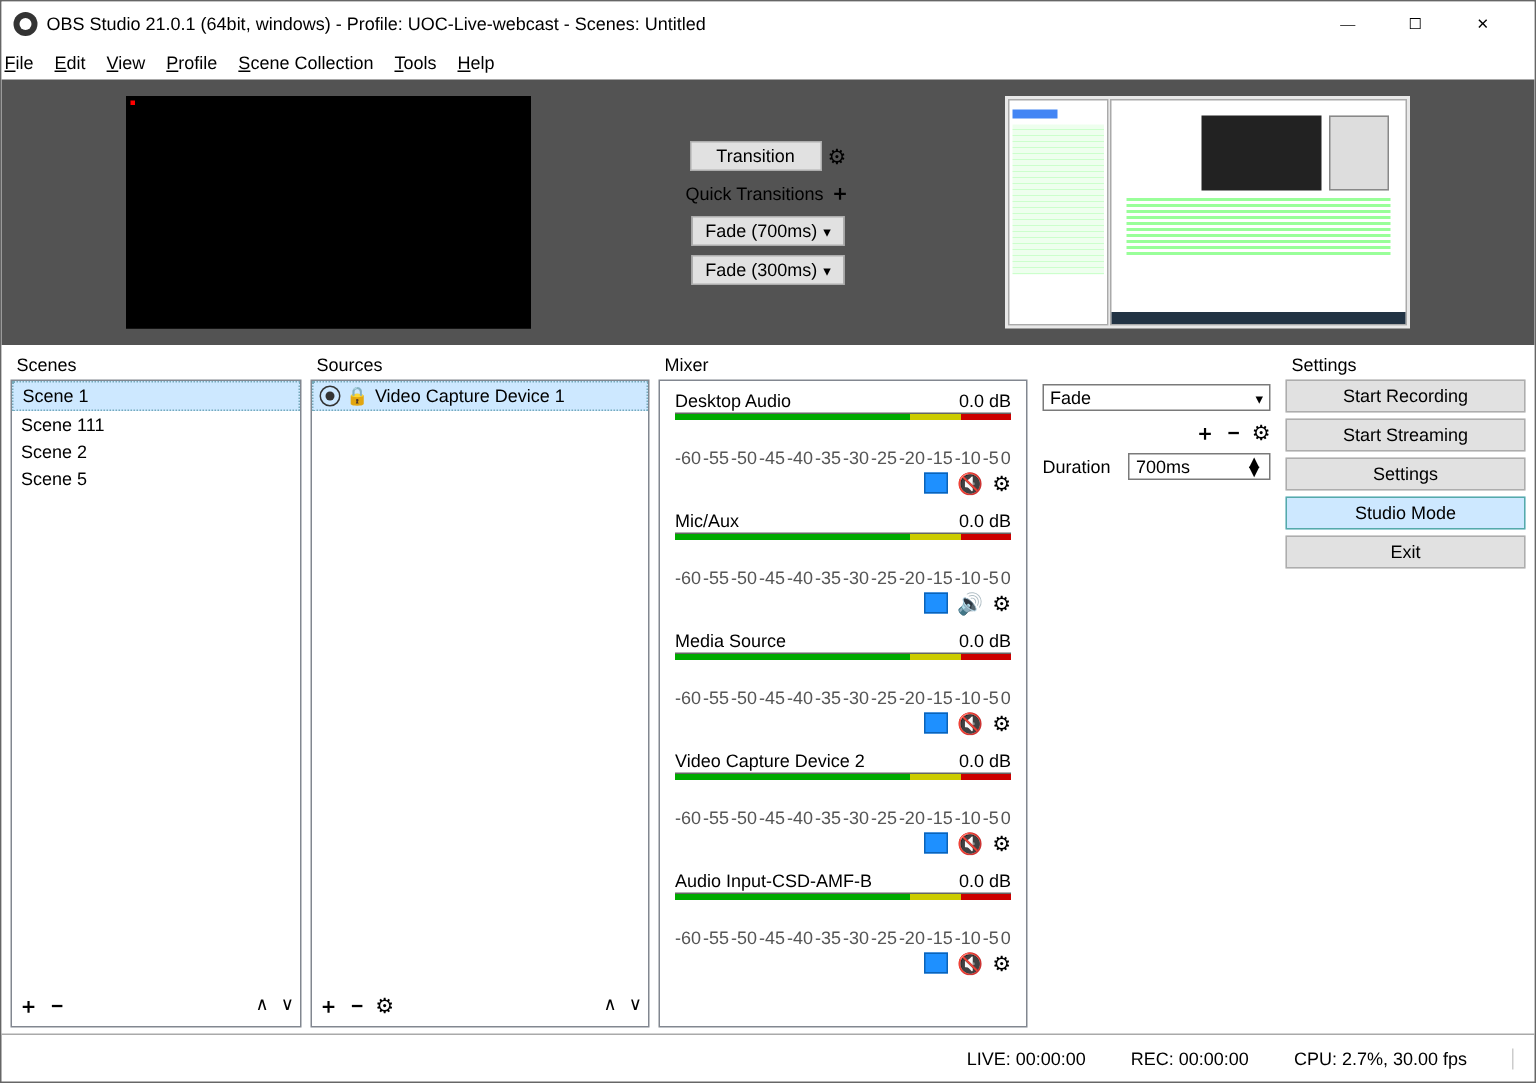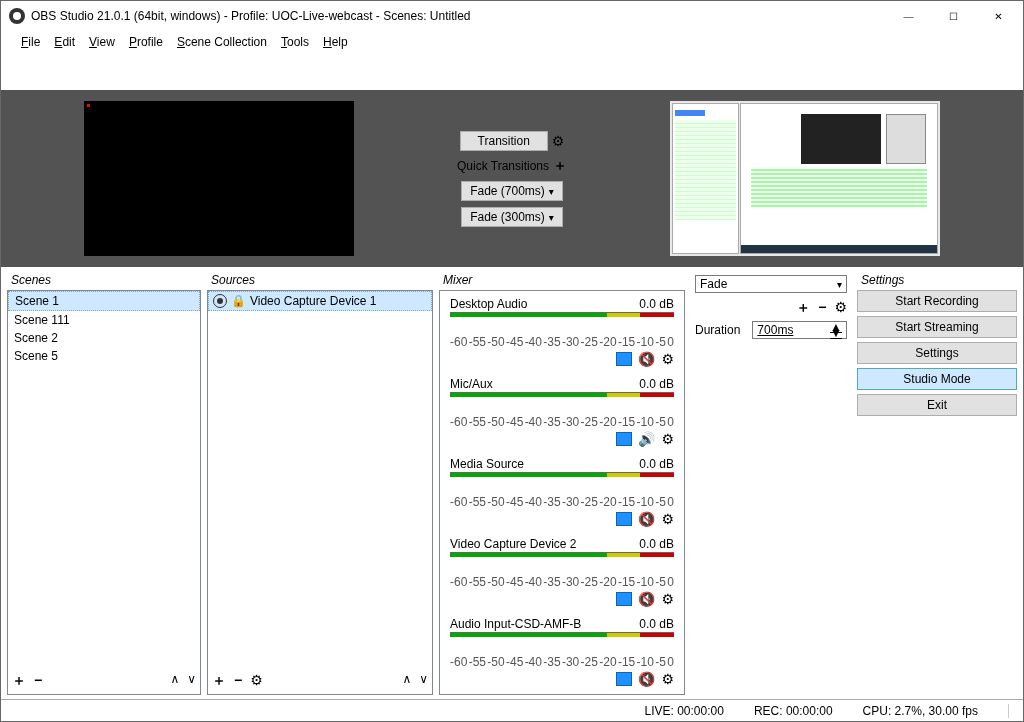--- a/index.html
+++ b/index.html
@@ -1,44 +1,44 @@
 <!DOCTYPE html>
 <html><head>
 <meta charset="utf-8">
 <style>
 * { box-sizing: border-box; margin: 0; padding: 0; font-family: "Segoe UI", Tahoma, sans-serif; font-size: 12px; }
 body { background: #fff; width: 1024px; height: 722px; overflow: hidden; display: flex; flex-direction: column; border:1px solid #666;}
-.titlebar { height: 30px; display: flex; align-items: center; padding: 0 2px 0 8px; background: #fff; }
+.titlebar { height: 30px; display: flex; align-items: center; padding: 0 12px 0 8px; background: #fff; }
 .titlebar .logo { width: 16px; height: 16px; border-radius: 50%; background: #333; margin-right: 6px; position:relative;}
 .titlebar .logo::after{content:"";position:absolute;width:8px;height:8px;border-radius:50%;background:#fff;top:4px;left:4px;}
 .titlebar .title { flex: 1; color: #000; font-size:12px;}
 .titlebar .winbtn { width: 45px; height: 30px; display: flex; align-items: center; justify-content: center; font-family: "Segoe UI Symbol"; font-size: 10px; }
-.menubar { height: 22px; display: flex; align-items: center; padding: 0 20px; gap: 14px; background:#fff;}
+.menubar { height: 22px; display: flex; align-items: center; padding: 0 2px; gap: 14px; background:#fff;}
 .menubar span { text-decoration: underline; text-decoration-color: transparent; cursor: default; }
 .menubar span u { text-decoration: underline; }
-.previews { background: #535353; height: 177px; display: flex; align-items: center; justify-content: space-between; padding: 8px 8px; margin-top: 37px; }
+.previews { background: #535353; height: 177px; display: flex; align-items: center; justify-content: space-between; padding: 8px 8px; }
 .preview-box { background: #000; border:1px solid #000; }
 .preview-left { width: 270px; height: 155px; position:relative; margin-left:75px;}
 .preview-left::before{content:"";position:absolute;top:2px;left:2px;width:3px;height:3px;background:red;}
 .preview-right { width: 270px; height: 155px; background:#e8e8e8; position:relative; margin-right:75px; display:flex;}
 .preview-right .deskarea{flex:1;display:flex;gap:1px;padding:2px;}
 .preview-right .winthumb{background:#fff;border:1px solid #aaa;flex:1;position:relative;}
 .preview-right .winthumb .blob{position:absolute;background:#333;}
 .previews-center { display: flex; flex-direction: column; align-items: center; gap: 6px; }
 .btnrow { display: flex; align-items: center; gap: 4px; }
 .obtn { background: #e1e1e1; border: 1px solid #adadad; padding: 2px 8px; min-width: 88px; text-align: center; display:inline-flex;align-items:center;justify-content:center;gap:4px;}
 .icon-gear::before{content:"⚙";font-size:14px;}
 .icon-plus::before{content:"＋";font-size:14px;font-weight:bold;}
 .icon-minus::before{content:"−";font-size:14px;font-weight:bold;}
 .icon-up::before{content:"∧";font-size:12px;}
 .icon-down::before{content:"∨";font-size:12px;}
 .icon-tri::before{content:"▾";font-size:10px;}
 .panels { flex:1; display: flex; gap: 6px; padding: 4px 6px; background:#fff; min-height:0;}
 .panel { display: flex; flex-direction: column; min-height:0;}
-.panel-h { font-weight: normal; padding: 2px 4px; font-size:12px; border-bottom:1px solid transparent;font-style:italic;}
+.panel-h { font-weight: normal; padding: 2px 4px; font-size:12px; border-bottom:1px solid transparent;}
 .panel-body { flex:1; border: 1px solid #828790; background: #fff; overflow: hidden; display:flex;flex-direction:column;}
 .scenes { width: 194px; }
 .sources { width: 226px; }
 .mixer { flex: 1; }
 .transitions { width: 160px; }
 .controls { width: 160px; }
 .list-item { padding: 2px 6px; }
 .list-item.sel { background: #cde8ff; border:1px dotted #7ab; }
 .src-item { display:flex;align-items:center;gap:4px;padding:2px 4px; background: #cde8ff; border:1px dotted #7ab;}
 .src-item .eye{width:14px;height:14px;border-radius:50%;border:1px solid #333;position:relative;}
@@ -47,29 +47,29 @@
 .panel-footer { display:flex; gap:8px; padding: 4px; }
 .mixer-item { padding: 6px 10px 4px 10px; }
 .mixer-item .mhdr { display:flex;justify-content:space-between;font-size:11px; }
 .meter { height: 4px; background: linear-gradient(to right, #0a0 0%, #0a0 70%, #cc0 70%, #cc0 85%, #c00 85%, #c00 100%); margin-top:2px; position:relative;}
 .meter::after{content:"";position:absolute;left:0;right:0;top:-1px;height:1px;background:#666;}
 .ticks { display:flex;justify-content:space-between;font-size:8px;color:#555;margin-top:18px;}
 .mctrl { display:flex;justify-content:flex-end;align-items:center;gap:6px;margin-top:2px;}
 .fader { width:16px;height:14px;background:#1e90ff;border:1px solid #0b63b8;}
 .speaker{font-size:14px;}
 .speaker.muted{color:#c00;}
-.trans-row{display:flex;align-items:center;gap:4px;padding:4px;}
+.trans-row{display:flex;align-items:center;gap:4px;padding:4px;margin-top:18px;}
 .trans-select{flex:1;border:1px solid #7a7a7a;background:#fff;padding:1px 4px;display:flex;justify-content:space-between;align-items:center;}
 .trans-icons{display:flex;justify-content:flex-end;gap:8px;padding:2px 4px;font-size:14px;}
 .dur-row{display:flex;align-items:center;gap:12px;padding:2px 4px;}
-.dur-input{flex:1;border:1px solid #7a7a7a;padding:1px 4px;display:flex;justify-content:space-between;align-items:center;text-decoration:underline;}
+.dur-input{flex:1;border:1px solid #7a7a7a;padding:1px 4px;display:flex;justify-content:space-between;align-items:center;}
 .spinbtns{display:flex;flex-direction:column;font-size:7px;line-height:6px;}
 .ctrl-btn{display:block;width:100%;background:#e1e1e1;border:1px solid #adadad;padding:3px 0;text-align:center;margin-bottom:4px;}
 .ctrl-btn.active{background:#cde8ff;border-color:#5aa;}
-.statusbar{height:22px;border-top:1px solid #aaa;display:flex;align-items:center;justify-content:flex-end;padding:0 14px;gap:30px;font-size:11px;}
+.statusbar{height:32px;border-top:1px solid #aaa;display:flex;align-items:center;justify-content:flex-end;padding:0 14px;gap:30px;font-size:11px;}
 .statusbar .sep{width:1px;height:14px;background:#ccc;}
 </style>
 </head>
 <body>
 
 <div class="titlebar">
   <div class="logo"></div>
   <div class="title">OBS Studio 21.0.1 (64bit, windows) - Profile: UOC-Live-webcast - Scenes: Untitled</div>
   <div class="winbtn">—</div>
   <div class="winbtn">☐</div>

